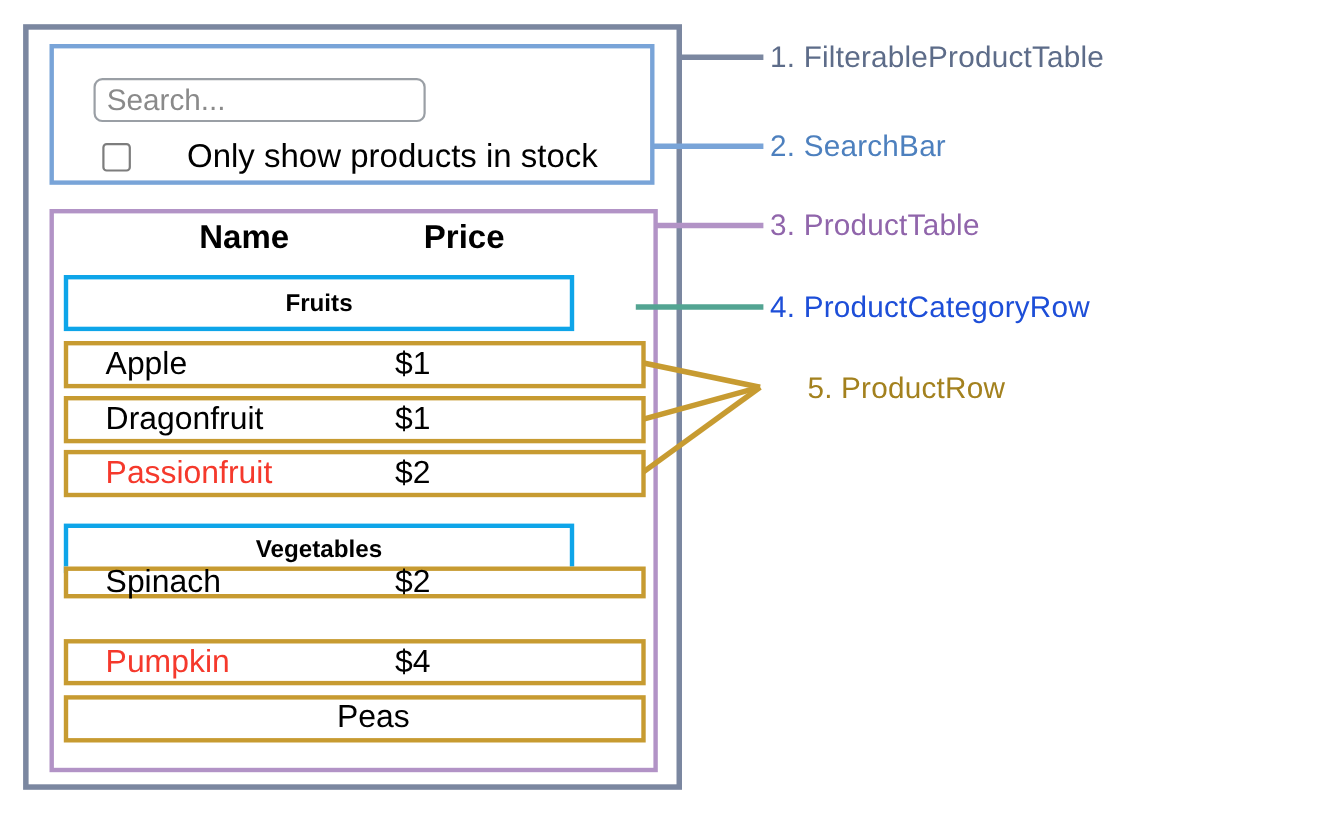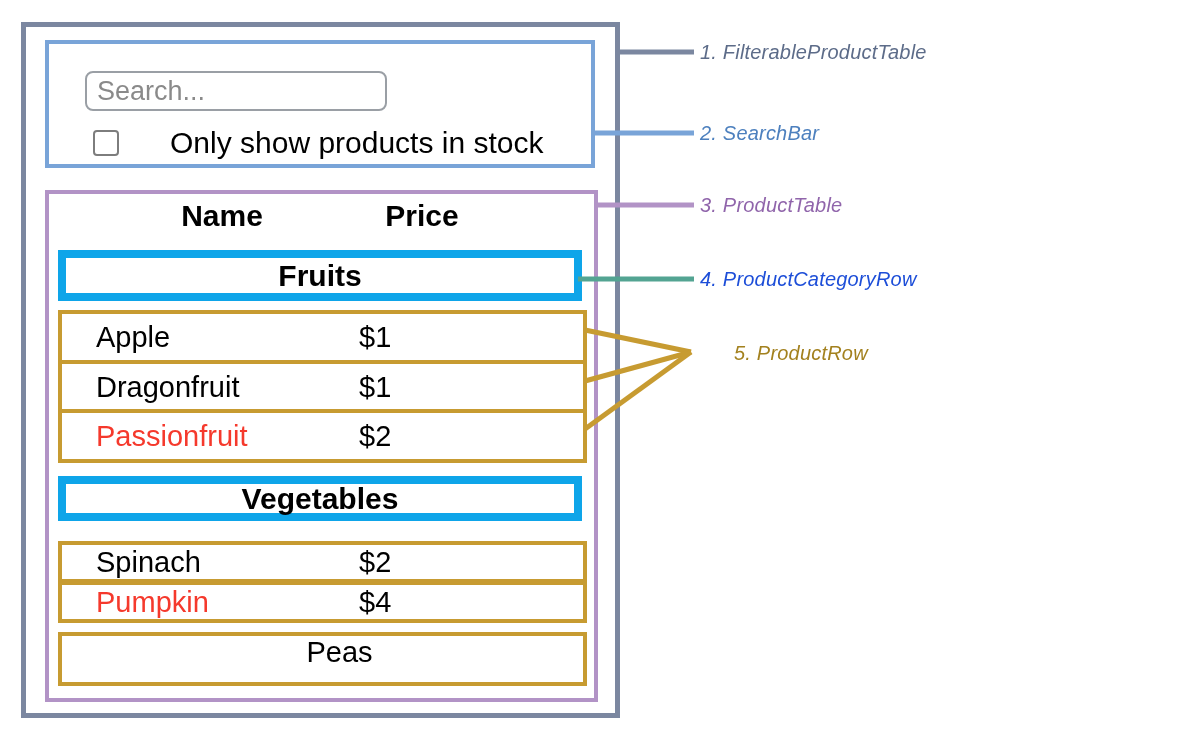--- a/index.html
+++ b/index.html
@@ -65,53 +65,52 @@
     top: 200px; height: 32px;
     transform: translateX(-50%);
     display: flex; align-items: center;
     font-size: 30px; font-weight: bold; color: #000000;
     white-space: nowrap;
   }
   .col-header.name  { left: 222px; }
   .col-header.price { left: 422px; }
 
   .category-row {
-    left: 58px; width: 524px;
-    border: 8px solid #0ea5e9;
+    left: 58px; width: 464px;
+    border: 4px solid #0ea5e9;
     background: #ffffff;
     display: flex; align-items: center; justify-content: center;
-    font-size: 30px; font-weight: bold; color: #000000;
+    font-size: 22px; font-weight: bold; color: #000000;
   }
   .product-row {
-    left: 58px; width: 529px; height: 54px;
+    left: 58px; width: 529px; height: 43px;
     border: 4px solid #c79b31;
     background: #ffffff;
     display: flex; align-items: center;
     font-size: 29px; color: #000000;
     padding-left: 34px;
   }
   .product-row .p-name { flex: 0 0 263px; white-space: nowrap; }
   .product-row .p-price { white-space: nowrap; }
 
   
   .connectors {
     left: 0; top: 0; width: 1200px; height: 744px;
     pointer-events: none;
     z-index: 5;
   }
 
   
   .legend-item {
     left: 700px; height: 40px;
     display: flex; align-items: center;
-    font-size: 20px; font-weight: 500;
+    font-size: 27px; font-weight: 500;
     white-space: nowrap;
     letter-spacing: 0.2px;
     z-index: 6;
-    font-style: italic;
   }
 </style>
 </head>
 <body>
 
 <div class="canvas">
 
   <div class="abs outer-box"></div>
 
   <div class="abs searchbar-box"></div>
@@ -137,21 +136,21 @@
   </div>
   <div class="abs product-row" style="top:409px;">
     <span class="p-name" style="color: rgb(245, 57, 44);">Passionfruit</span>
     <span class="p-price">$2</span>
   </div>
 
   <div class="abs category-row" style="top:476px;height:45px;">
     <span>Vegetables</span>
   </div>
 
-  <div class="abs product-row" style="top:541px;height:42px;">
+  <div class="abs product-row" style="top:515px;height:29px;">
     <span class="p-name">Spinach</span>
     <span class="p-price">$2</span>
   </div>
   <div class="abs product-row" style="top:581px;height:42px;">
     <span class="p-name" style="color: rgb(245, 57, 44);">Pumpkin</span>
     <span class="p-price">$4</span>
   </div>
   <div class="abs product-row" style="top:632px;flex-direction:column;">
     <span class="p-name">Peas</span>
     <span class="p-price">$1</span>

